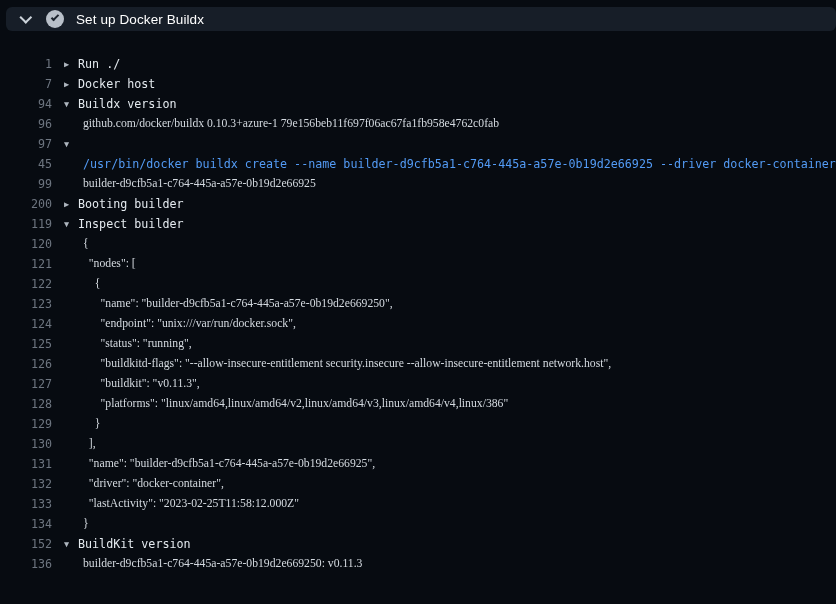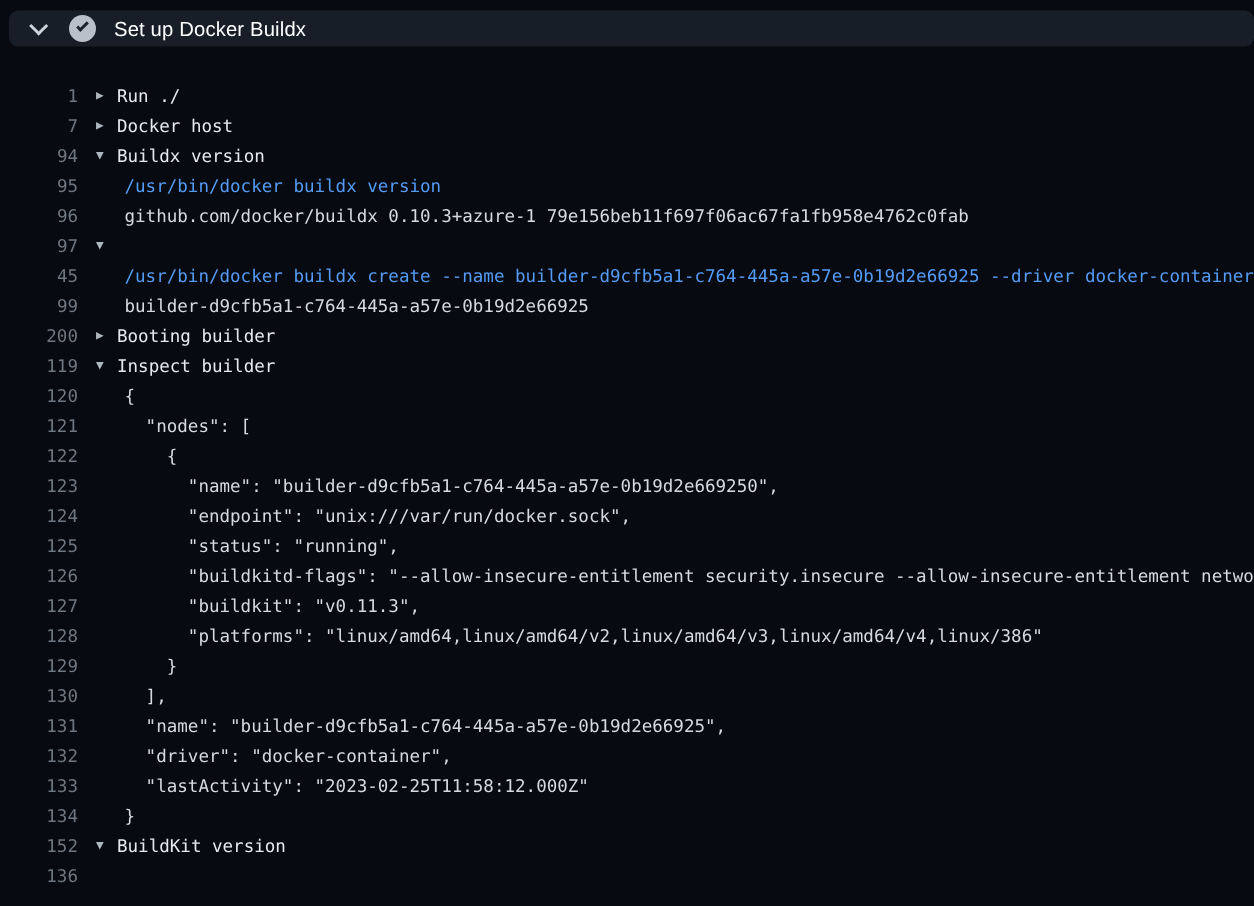--- a/index.html
+++ b/index.html
@@ -82,21 +82,21 @@
   .marker {
     width: 14px;
     flex: none;
     color: #aeb6bf;
     font-size: 8.5px;
     line-height: 20px;
   }
   .txt { white-space: pre; }
   .txt.group-title { color: #e4eaef; }
   .txt.command { color: #539bf5; }
-  .txt.output { color: #d4dae0; }
+  .txt.output { color: #d4dae0; font-family: Liberation Serif, serif; }
 </style>
 </head>
 <body>
 
 <div class="step-header">
   <span class="chev"></span>
   <span class="status-circle">
     <span class="check"></span>
   </span>
   <span class="step-title">Set up Docker Buildx</span>
@@ -109,24 +109,20 @@
     </div>
     <div class="line group">
       <span class="num">7</span>
       <span class="content"><span class="marker">▶</span><span class="txt group-title">Docker host</span></span>
     </div>
     <div class="line group">
       <span class="num">94</span>
       <span class="content"><span class="marker">▼</span><span class="txt group-title">Buildx version</span></span>
     </div>
     <div class="line plain">
-      <span class="num">95</span>
-      <span class="content"><span class="txt command">/usr/bin/docker buildx version</span></span>
-    </div>
-    <div class="line plain">
       <span class="num">96</span>
       <span class="content"><span class="txt output">github.com/docker/buildx 0.10.3+azure-1 79e156beb11f697f06ac67fa1fb958e4762c0fab</span></span>
     </div>
     <div class="line group">
       <span class="num">97</span>
       <span class="content"><span class="marker">▼</span></span>
     </div>
     <div class="line plain">
       <span class="num">45</span>
       <span class="content"><span class="txt command">/usr/bin/docker buildx create --name builder-d9cfb5a1-c764-445a-a57e-0b19d2e66925 --driver docker-container</span></span>
@@ -202,14 +198,15 @@
     <div class="line plain">
       <span class="num">134</span>
       <span class="content"><span class="txt output">}</span></span>
     </div>
     <div class="line group">
       <span class="num">152</span>
       <span class="content"><span class="marker">▼</span><span class="txt group-title">BuildKit version</span></span>
     </div>
     <div class="line plain">
       <span class="num">136</span>
+      <span class="content"><span class="txt output">builder-d9cfb5a1-c764-445a-a57e-0b19d2e669250: v0.11.3</span></span>
     </div>
   </div>
 
 </body></html>

